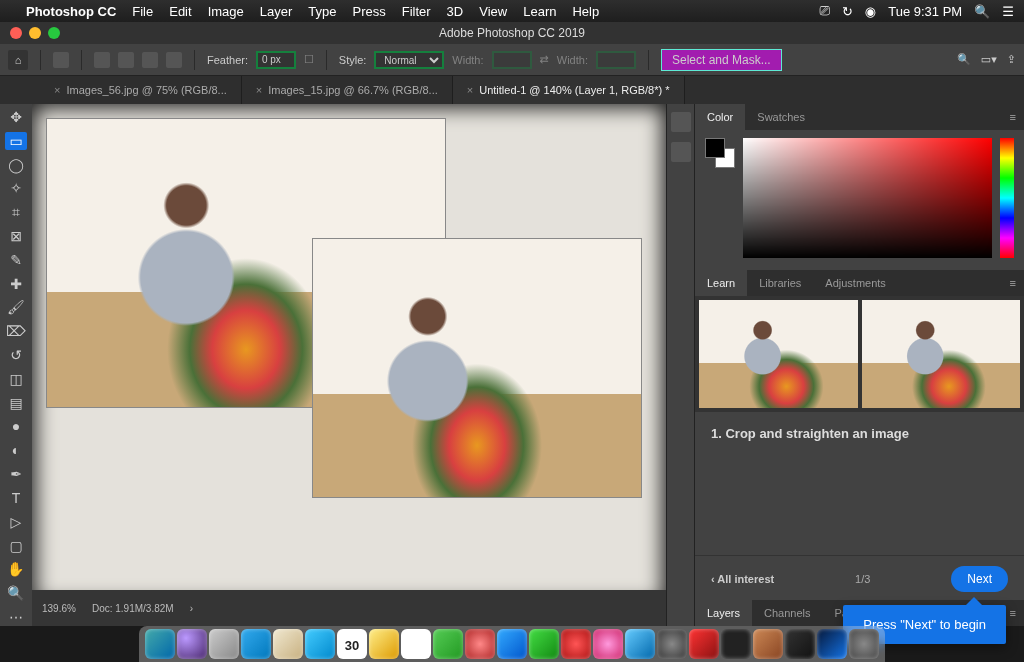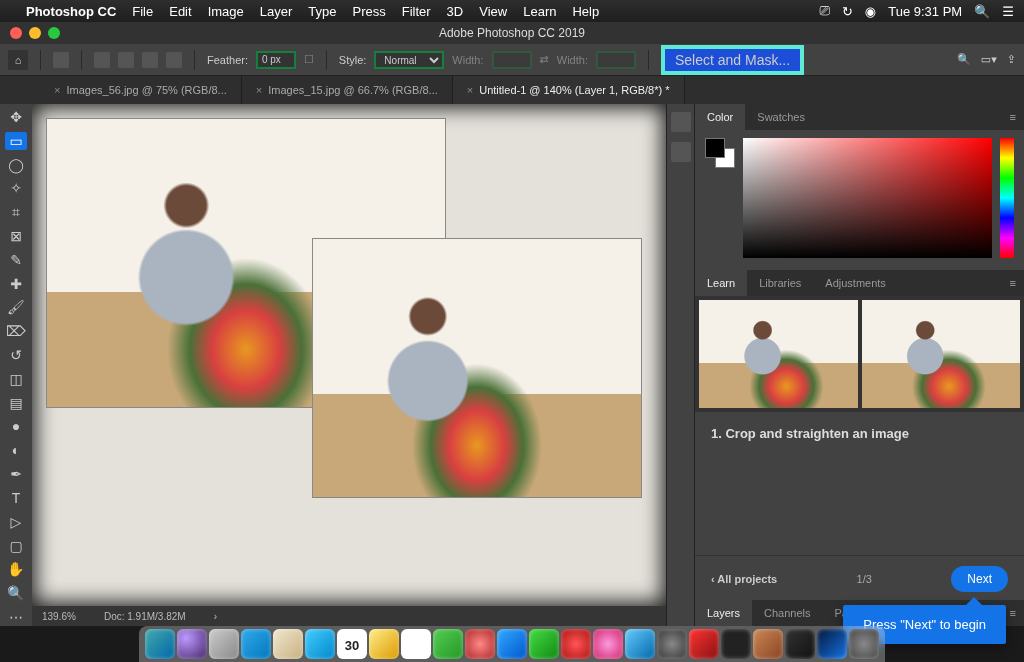--- a/index.html
+++ b/index.html
@@ -34,21 +34,21 @@
 .doc-tab { padding: 0 14px; height: 100%; display:flex; align-items:center; gap:6px; color:#aaa; border-right:1px solid #1e1e1e; }
 .doc-tab.active { background:#323232; color:#eee; }
 .doc-tab .close { color:#888; font-size:11px; }
 
 
 .main-area { display:flex; height: calc(100% - 22px - 22px - 32px - 28px - 36px); }
 .tool-strip { width: 32px; background:#424242; display:flex; flex-direction:column; align-items:center; padding-top:4px; gap:6px; }
 .tool-strip .tool { width:22px; height:22px; display:flex; align-items:center; justify-content:center; color:#ccc; font-size:14px; border-radius:2px; }
 .tool-strip .tool.active { background:#1473e6; color:#fff; }
 .canvas-area { flex:1; background:#252525; position:relative; overflow:hidden; }
-.status-bar { position:absolute; bottom:0; left:0; right:0; height:20px; background:#353535; display:flex; align-items:center; padding:0 10px; gap:28px; font-size:10px; color:#bbb; }
+.status-bar { position:absolute; bottom:0; left:0; right:0; height:36px; background:#353535; display:flex; align-items:center; padding:0 10px; gap:16px; font-size:10px; color:#bbb; }
 .mock-photo { position:absolute; background:linear-gradient(135deg,#d8c4a8,#e8d5b8); border:1px solid #888; overflow:hidden; }
 .mock-photo::after { content:""; position:absolute; inset:0; background:
   radial-gradient(circle at 35% 30%, #6b4a3a 0%, #6b4a3a 6%, transparent 7%),
   radial-gradient(circle at 35% 55%, #aab3c0 0%, #aab3c0 15%, transparent 16%),
   radial-gradient(ellipse at 50% 80%, #e89820 0%, #d84040 12%, #4a7038 20%, transparent 28%),
   linear-gradient(#f5f0e8 0%,#f5f0e8 60%,#c8a878 60%,#c8a878 100%);
 }
 
 
 .panels { width:330px; background:#424242; display:flex; flex-direction:column; border-left:1px solid #222; }
@@ -146,21 +146,21 @@
   <span style="opacity:.5">☐</span>
   <div class="sep"></div>
   <span>Style:</span>
   <select style="width:70px"><option>Normal</option></select>
   <span style="opacity:.45">Width:</span>
   <input type="text" disabled="" style="width: 40px; opacity: 0.4;">
   <span style="opacity:.45">⇄</span>
   <span style="opacity:.45">Width:</span>
   <input type="text" disabled="" style="width: 40px; opacity: 0.4;">
   <div class="sep"></div>
-  <button style="background:#1d4ed8;border:4px solid #5eead4;color:#ccc;padding:3px 10px;font-size:14px">Select and Mask...</button>
+  <button style="background:#a21caf;border:1px solid #5eead4;color:#ccc;padding:3px 10px;font-size:12px">Select and Mask...</button>
   <div class="opt-right">
     <span>🔍</span>
     <span>▭▾</span>
     <span>⇪</span>
   </div>
 </div>
 
 <div class="doc-tabs">
   <div class="doc-tab">
       <span class="close">×</span>
@@ -241,21 +241,21 @@
     </div>
     <div class="learn-body">
       <div class="learn-imgs">
           <div></div>
           <div></div>
         </div>
       <div class="learn-text">
         <h3>1.  Crop and straighten an image</h3>
       </div>
       <div class="learn-footer">
-        <span style="color:#ccc; font-weight:600">‹ All projects</span>
+        <span style="color:#ccc; font-weight:600">‹ All interest</span>
         <span style="color:#aaa">1/3</span>
         <button class="next-btn">Next</button>
       </div>
     </div>
 
     <div class="panel-tabs layers-tabs">
       <div class="ptab active">Layers</div>
       <div class="ptab">Channels</div>
       <div class="ptab">Paths</div>
       <div class="menu">≡</div>

